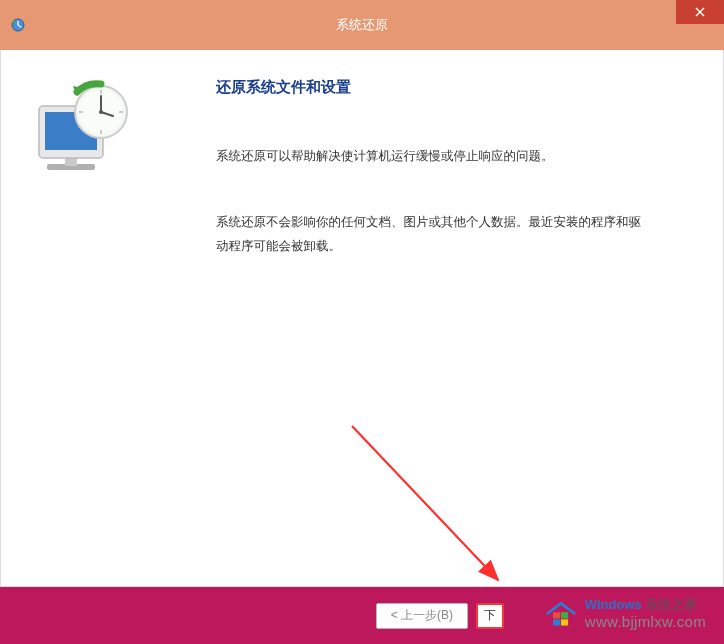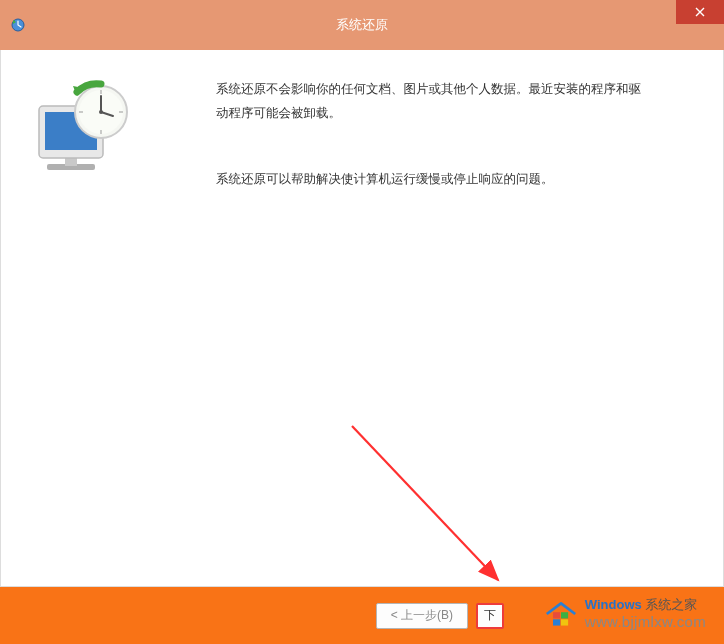--- a/index.html
+++ b/index.html
@@ -82,21 +82,21 @@
       line-height: 1.9;
       margin-bottom: 42px;
     }
     .footer {
       position: absolute;
       bottom: 0;
       left: 0;
       right: 0;
       height: 58px;
       border-top: 1px solid #ddd;
-      background: #f97316;
+      background: #be185d;
       display: flex;
       align-items: center;
       justify-content: flex-end;
       padding-right: 220px;
     }
     .nav-button {
       height: 26px;
       padding: 0 14px;
       font-size: 12px;
       background: #fdfdfd;
@@ -185,22 +185,23 @@
       <line x1="72" y1="52" x2="72" y2="56" stroke="#999" stroke-width="1"></line>
       <line x1="50" y1="34" x2="54" y2="34" stroke="#999" stroke-width="1"></line>
       <line x1="90" y1="34" x2="94" y2="34" stroke="#999" stroke-width="1"></line>
 
       <path d="M 48 14 A 28 28 0 0 1 72 6" fill="none" stroke="#48a63e" stroke-width="7" stroke-linecap="round"></path>
       <path d="M 44 8 L 48 18 L 54 10 Z" fill="#48a63e"></path>
     </svg>
   </div>
 
   <div class="content-panel">
+    <h2 class="heading">还原系统文件和设置</h2>
+    <p class="para">系统还原可以帮助解决使计算机运行缓慢或停止响应的问题。</p>
     <p class="para">系统还原不会影响你的任何文档、图片或其他个人数据。最近安装的程序和驱动程序可能会被卸载。</p>
-    <p class="para">系统还原可以帮助解决使计算机运行缓慢或停止响应的问题。</p>
   </div>
 </div>
 
 <div class="footer">
   <button class="nav-button">&lt; 上一步(B)</button>
   <button class="nav-button next">下</button>
 </div>
 
 <svg class="annotation-arrow" width="724" height="644" style="left:0;top:0">
   <defs>

